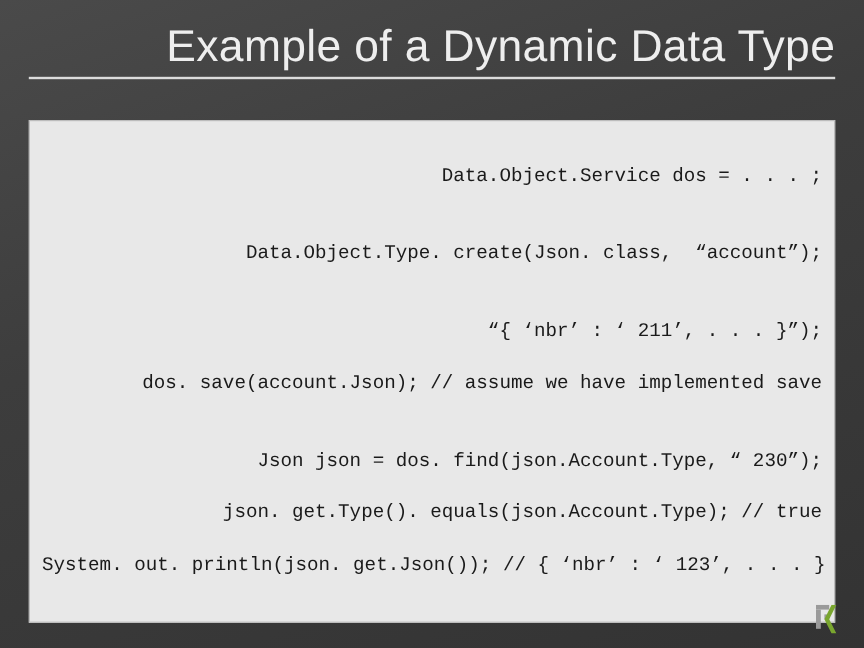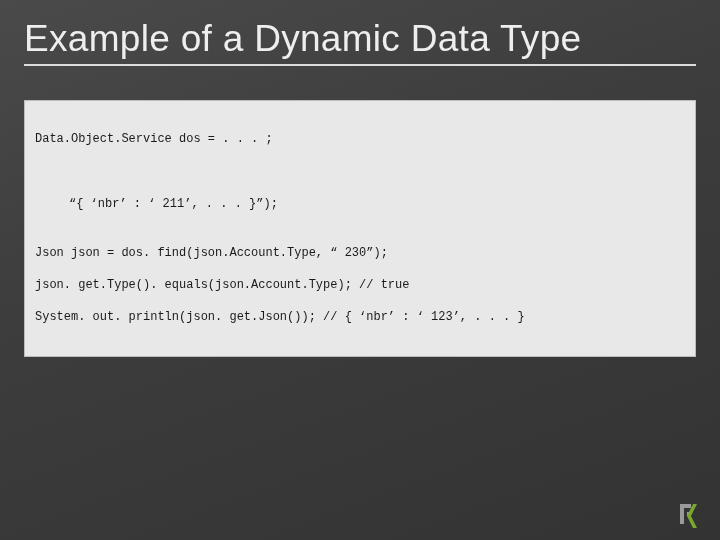--- a/index.html
+++ b/index.html
@@ -9,41 +9,42 @@
     overflow: hidden;
     background: #3a3a3a;
     font-family: Arial, Helvetica, sans-serif;
   }
   .slide {
     width: 720px;
     height: 540px;
     background: linear-gradient(160deg, #4a4a4a 0%, #3d3d3d 40%, #333333 100%);
     position: relative;
     padding: 18px 24px 24px 24px;
+    text-align: right;
   }
   .title {
     color: #eeeeee;
     font-size: 37px;
     font-weight: 400;
     letter-spacing: 0.3px;
     margin-bottom: 4px;
   }
   .rule {
     height: 2px;
     background: #dcdcdc;
     width: 100%;
     margin-bottom: 34px;
   }
   .codebox {
     background: #e8e8e8;
     border: 1px solid #bcbcbc;
     width: 100%;
     padding: 14px 10px 14px 10px;
     font-family: "Courier New", Courier, monospace;
-    font-size: 12px;
+    font-size: 16px;
     line-height: 1.35;
     color: #1a1a1a;
     white-space: pre;
   }
   .codebox .line { display: block; }
   .codebox .indent { padding-left: 34px; display: block; }
   .logo {
     position: absolute;
     right: 16px;
     bottom: 12px;
@@ -56,22 +57,24 @@
 <body>
 
 <div class="slide">
 
   <h1 class="title">Example of a Dynamic Data Type</h1>
   <div class="rule"></div>
 
   <div class="codebox">
 <span class="line">Data.Object.Service dos = . . . ;</span>
 <span class="line"></span>
+<span class="indent">Data.Object.Type. create(Json. class,  “account”);</span>
 <span class="line"></span>
 <span class="indent">“{ ‘nbr’ : ‘ 211’, . . . }”);</span>
+<span class="line">dos. save(account.Json); // assume we have implemented save</span>
 <span class="line"></span>
 <span class="line">Json json = dos. find(json.Account.Type, “ 230”);</span>
 <span class="line">json. get.Type(). equals(json.Account.Type); // true</span>
 <span class="line">System. out. println(json. get.Json()); // { ‘nbr’ : ‘ 123’, . . . }</span>
 </div>
 
   <div class="logo">
     <svg viewBox="0 0 24 24">
       <rect x="0" y="0" width="11" height="4" fill="#9a9a9a"></rect>
       <rect x="0" y="4" width="4" height="16" fill="#9a9a9a"></rect>

